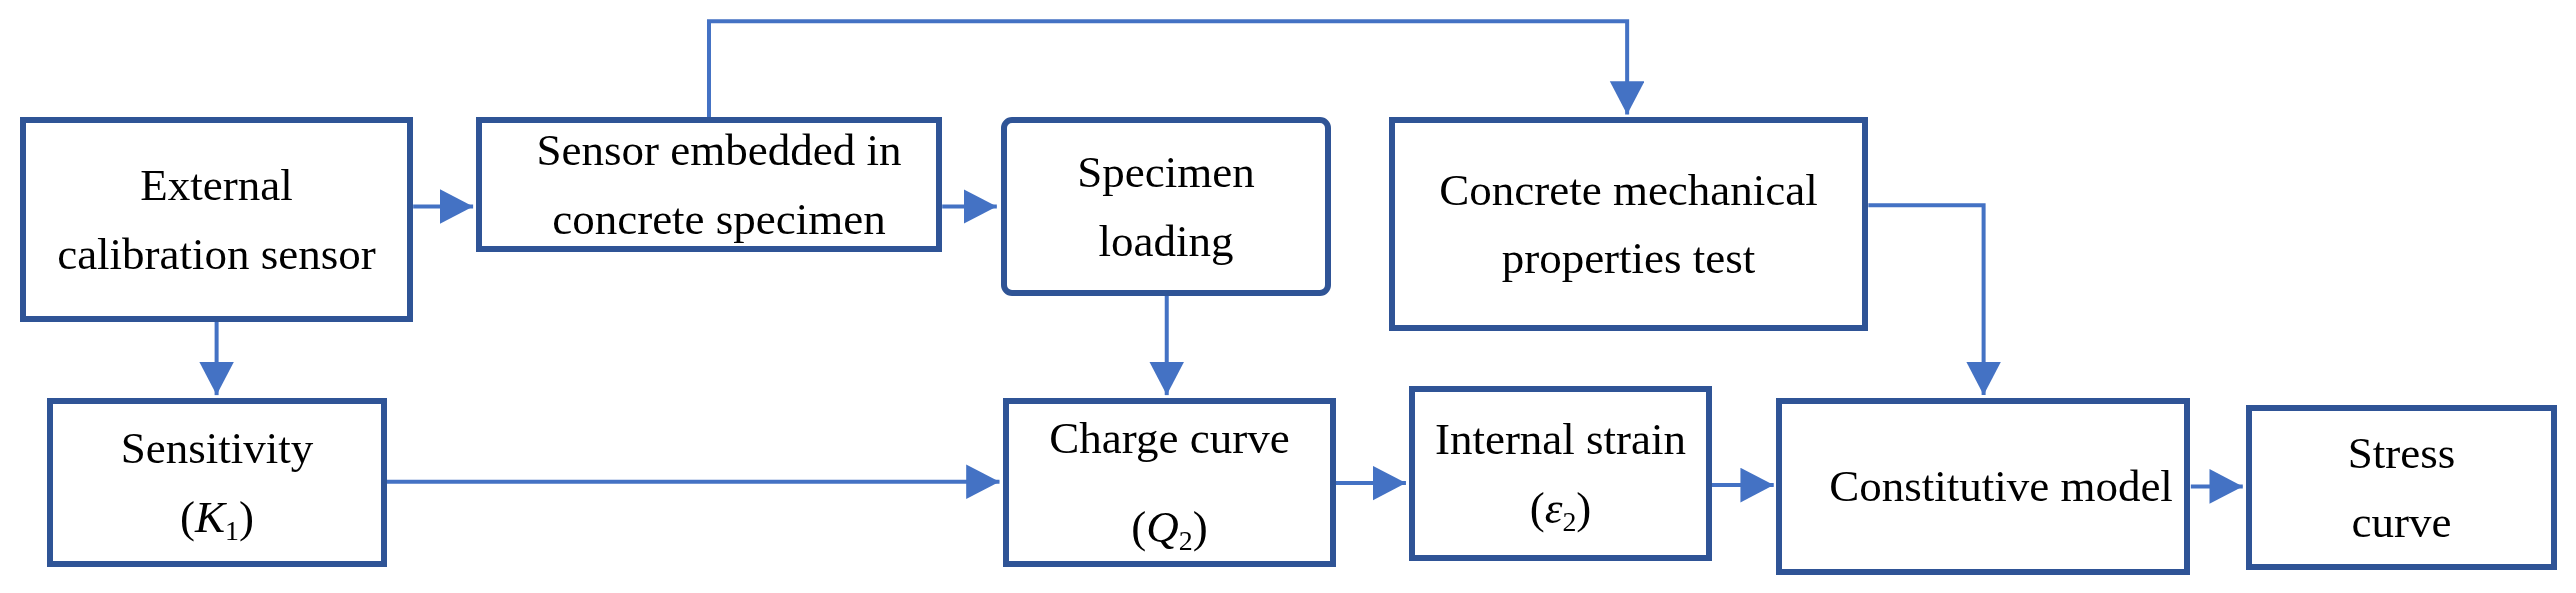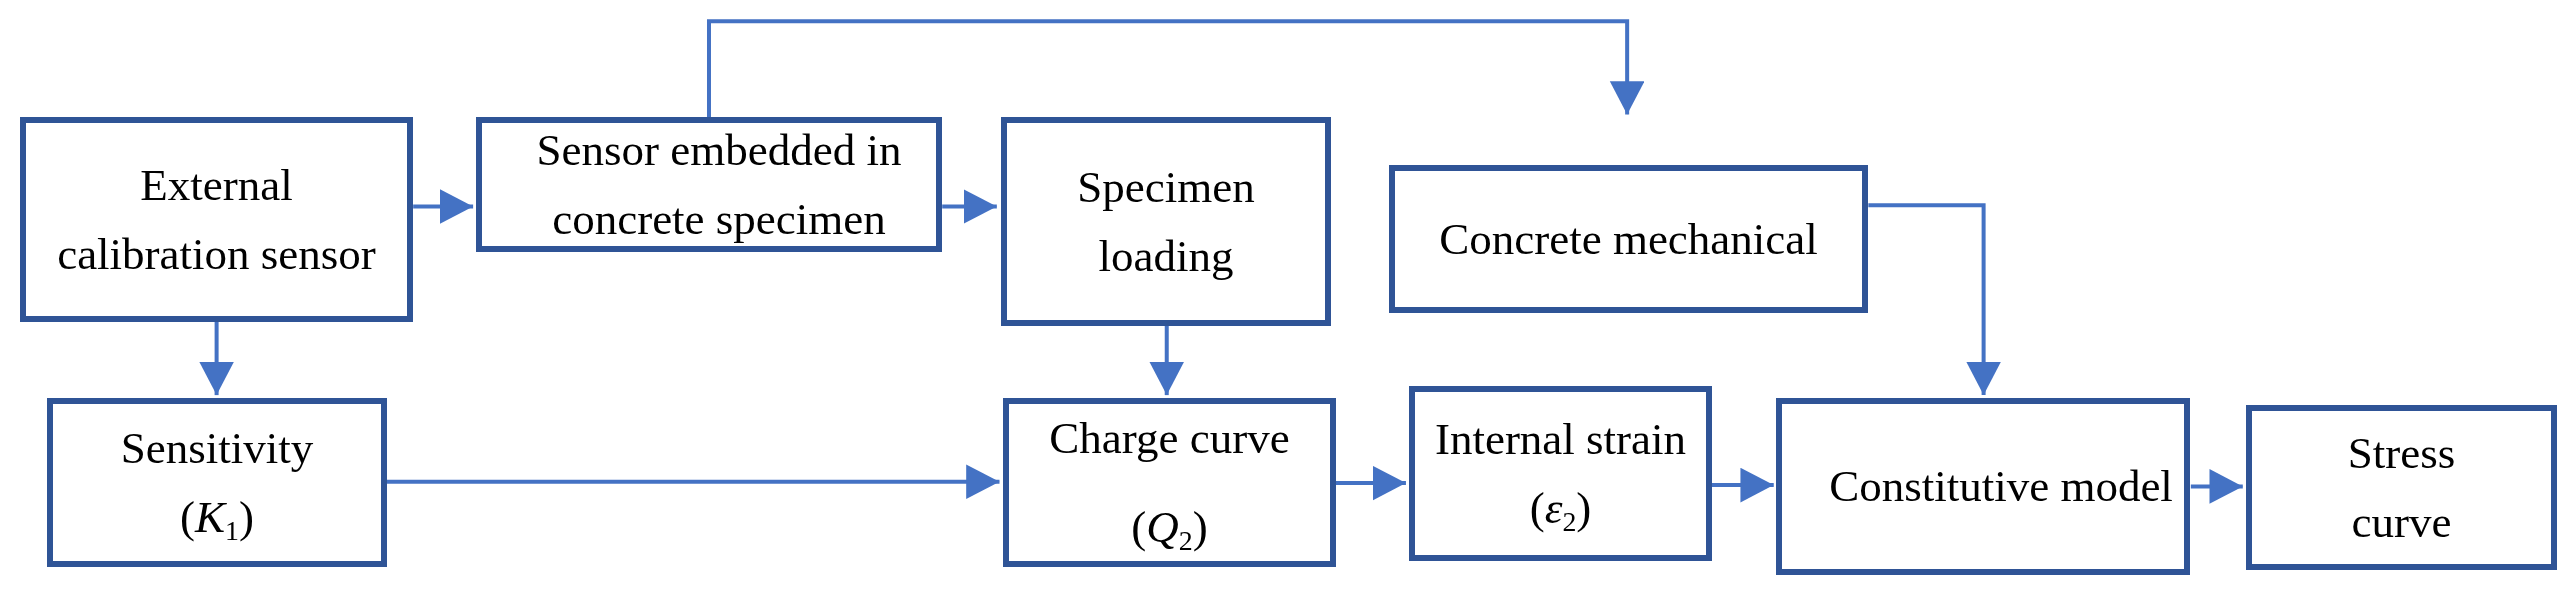--- a/index.html
+++ b/index.html
@@ -43,22 +43,22 @@
     font-style: italic;
   }
   sub.msub {
     font-size: 0.62em;
     line-height: 0;
     vertical-align: -0.28em;
   }
   
   #n-external      { left: 20px;   top: 117px; width: 393px; height: 205px; }
   #n-sensor        { left: 476px;  top: 117px; width: 466px; height: 135px; padding-left: 20px; }
-  #n-specimen      { left: 1001px; top: 117px; width: 330px; height: 209px; }
-  #n-concrete      { left: 1389px; top: 117px; width: 479px; height: 148px; margin-top: 48px; }
+  #n-specimen      { left: 1001px; top: 117px; width: 330px; height: 179px; border-radius: 11px; }
+  #n-concrete      { left: 1389px; top: 117px; width: 479px; height: 214px; }
   #n-sensitivity   { left: 47px;   top: 398px; width: 340px; height: 169px; }
   #n-charge        { left: 1003px; top: 398px; width: 333px; height: 169px; }
   #n-internal      { left: 1409px; top: 386px; width: 303px; height: 175px; }
   #n-constitutive  { left: 1776px; top: 398px; width: 414px; height: 177px; }
   #n-stress        { left: 2246px; top: 405px; width: 311px; height: 165px; }
 </style>
 </head>
 <body>
 
 <div id="canvas">
@@ -92,20 +92,21 @@
     <span class="line">concrete specimen</span>
   </div>
 
   <div class="node" id="n-specimen" style="border-color: rgb(47, 84, 150);">
     <span class="line">Specimen</span>
     <span class="line">loading</span>
   </div>
 
   <div class="node" id="n-concrete" style="border-color: rgb(47, 84, 150);">
     <span class="line">Concrete mechanical</span>
+    <span class="line">properties test</span>
   </div>
 
   <div class="node" id="n-sensitivity" style="border-color: rgb(47, 84, 150);">
     <span class="line">Sensitivity</span>
     <span class="line"><span>(</span><span class="mvar">K</span><sub class="msub">1</sub><span>)</span></span>
   </div>
 
   <div class="node" id="n-charge" style="border-color: rgb(47, 84, 150); justify-content: space-between;">
     <span class="line">Charge curve</span>
     <span class="line"><span>(</span><span class="mvar">Q</span><sub class="msub">2</sub><span>)</span></span>

